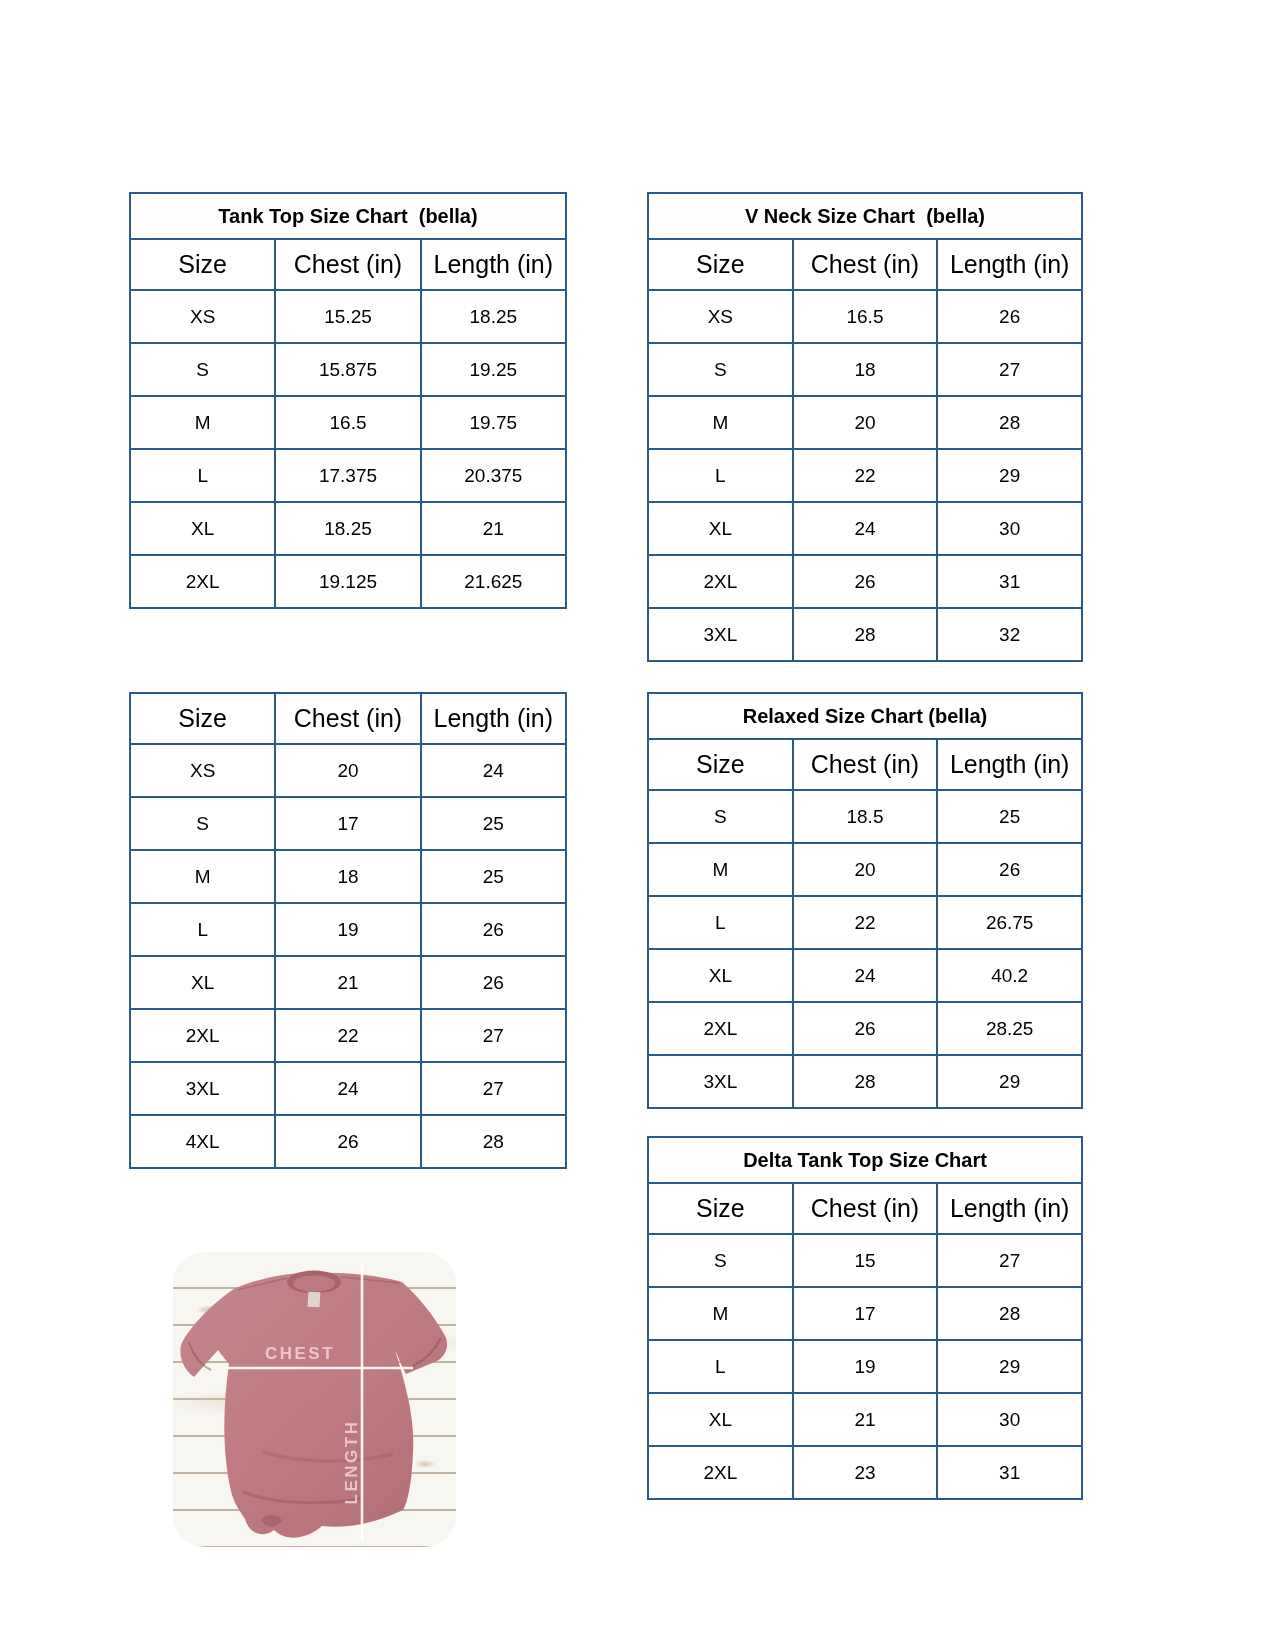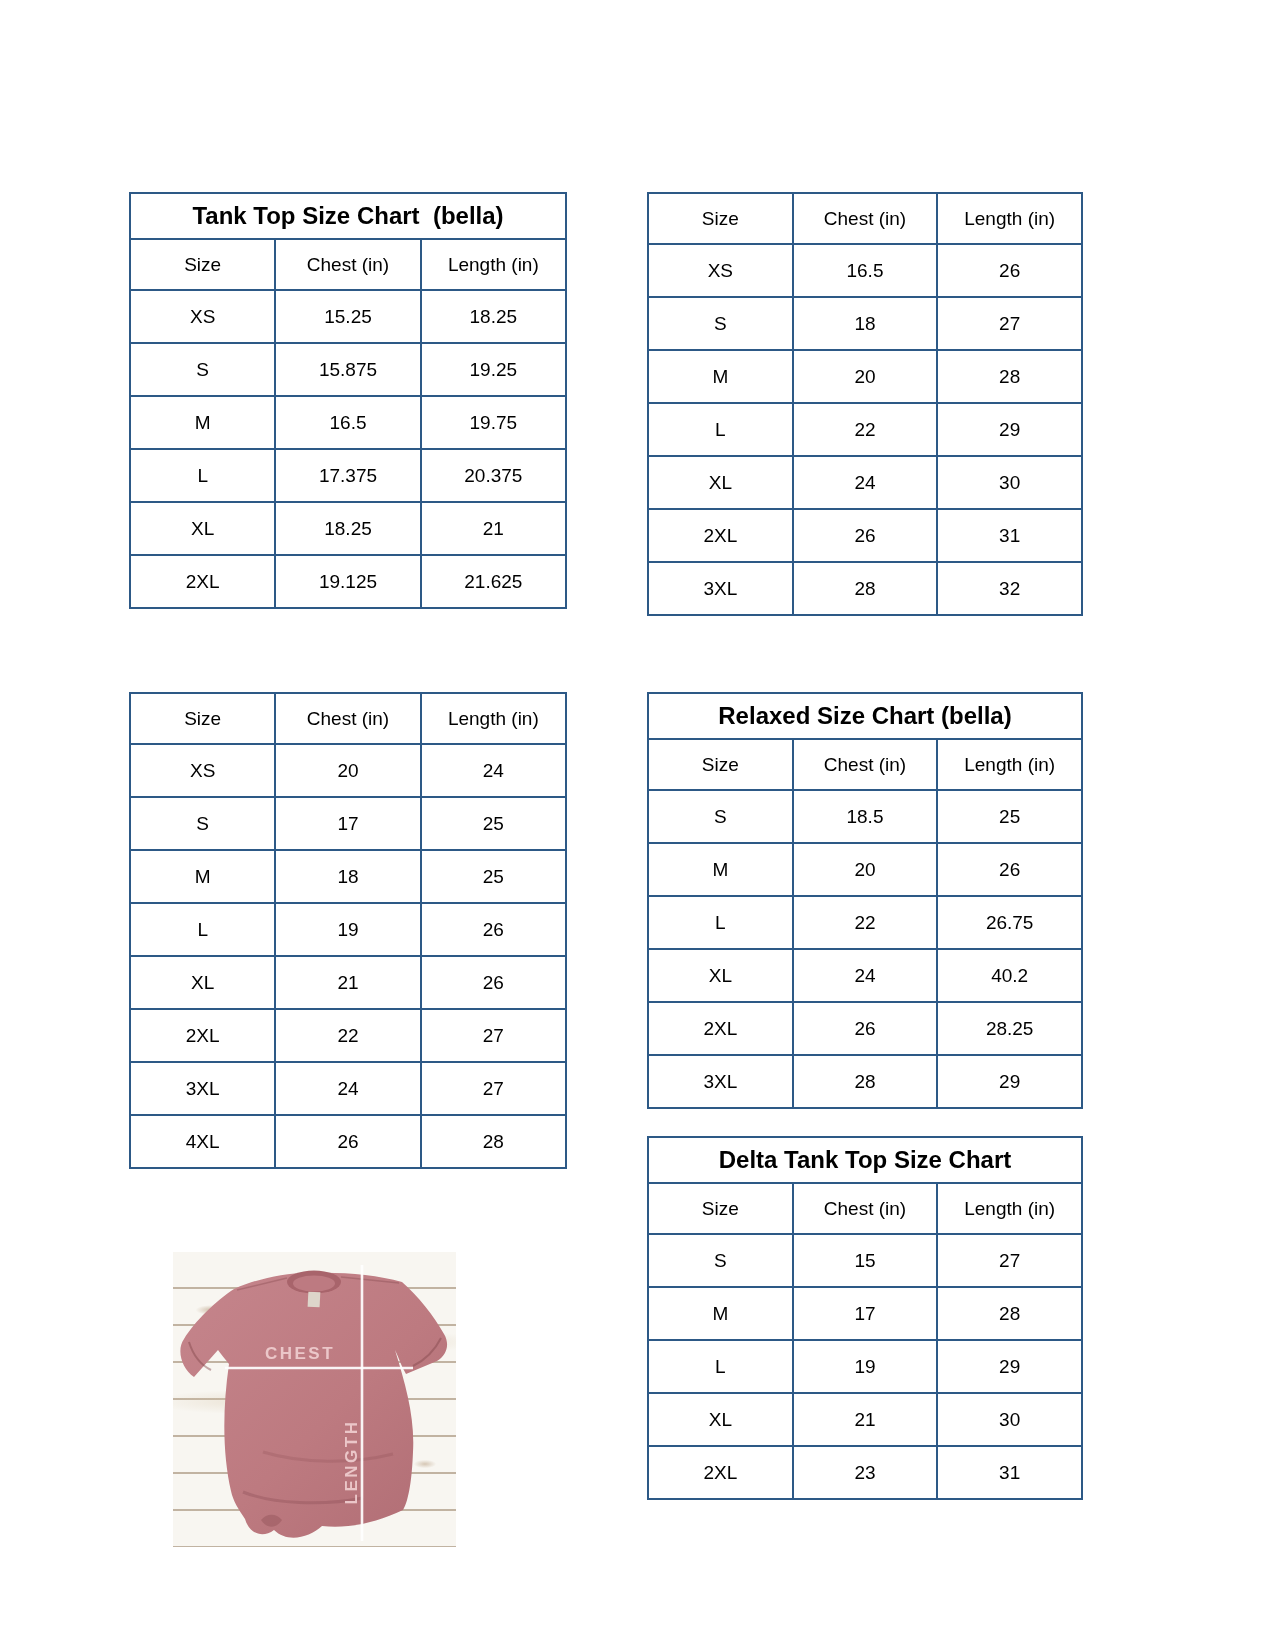--- a/index.html
+++ b/index.html
@@ -19,37 +19,38 @@
     table-layout:fixed;
     background:#ffffff;
   }
   .size-table td {
     border:2px solid #2d5986;
     text-align:center;
     vertical-align:middle;
     color:#000000;
     padding:0;
   }
-  .title-cell  { height:44px; font-size:24px; font-weight:bold; white-space:pre; }
-  .header-cell { height:49px; font-size:19px; font-weight:normal; }
+  .title-cell  { height:44px; font-size:20px; font-weight:bold; white-space:pre; }
+  .header-cell { height:49px; font-size:25px; font-weight:normal; }
   .data-cell   { height:51px; font-size:19px; font-weight:normal; }
 
   #table-0 { left:129px; top:192px;  width:438px; }
   #table-1 { left:647px; top:192px;  width:436px; }
   #table-2 { left:129px; top:692px;  width:438px; }
   #table-3 { left:647px; top:692px;  width:436px; }
   #table-4 { left:647px; top:1136px; width:436px; }
 
   
   .shirt-photo {
     position:absolute;
     left:173px; top:1252px;
     width:283px; height:295px;
     margin:0;
     overflow:hidden;
+    border-radius:32px;
   }
   .wood {
     position:absolute; inset:0;
     background-color:#f8f6f1;
     background-image:
       radial-gradient(ellipse 22px 7px at 38px 58px,  rgba(158,122,82,0.45), rgba(158,122,82,0) 70%),
       radial-gradient(ellipse 16px 6px at 252px 212px, rgba(158,122,82,0.38), rgba(158,122,82,0) 70%),
       radial-gradient(ellipse 14px 5px at 120px 300px, rgba(158,122,82,0.30), rgba(158,122,82,0) 70%),
       radial-gradient(ellipse 120px 16px at 70px 150px, rgba(214,196,168,0.35), rgba(214,196,168,0) 75%),
       radial-gradient(ellipse 110px 14px at 230px 90px, rgba(214,196,168,0.30), rgba(214,196,168,0) 75%),
@@ -112,20 +113,23 @@
             <td class="data-cell">2XL</td>
             <td class="data-cell">19.125</td>
             <td class="data-cell">21.625</td>
           </tr>
         </tbody>
       </table>
     </section>
   <section class="size-table" id="table-1">
       <table>
         <tbody>
+          <tr>
+            <td colspan="3" class="title-cell">V Neck Size Chart  (bella)</td>
+          </tr>
           <tr>
             <td class="header-cell">Size</td>
             <td class="header-cell">Chest (in)</td>
             <td class="header-cell">Length (in)</td>
           </tr>
           <tr>
             <td class="data-cell">XS</td>
             <td class="data-cell">16.5</td>
             <td class="data-cell">26</td>
           </tr>

